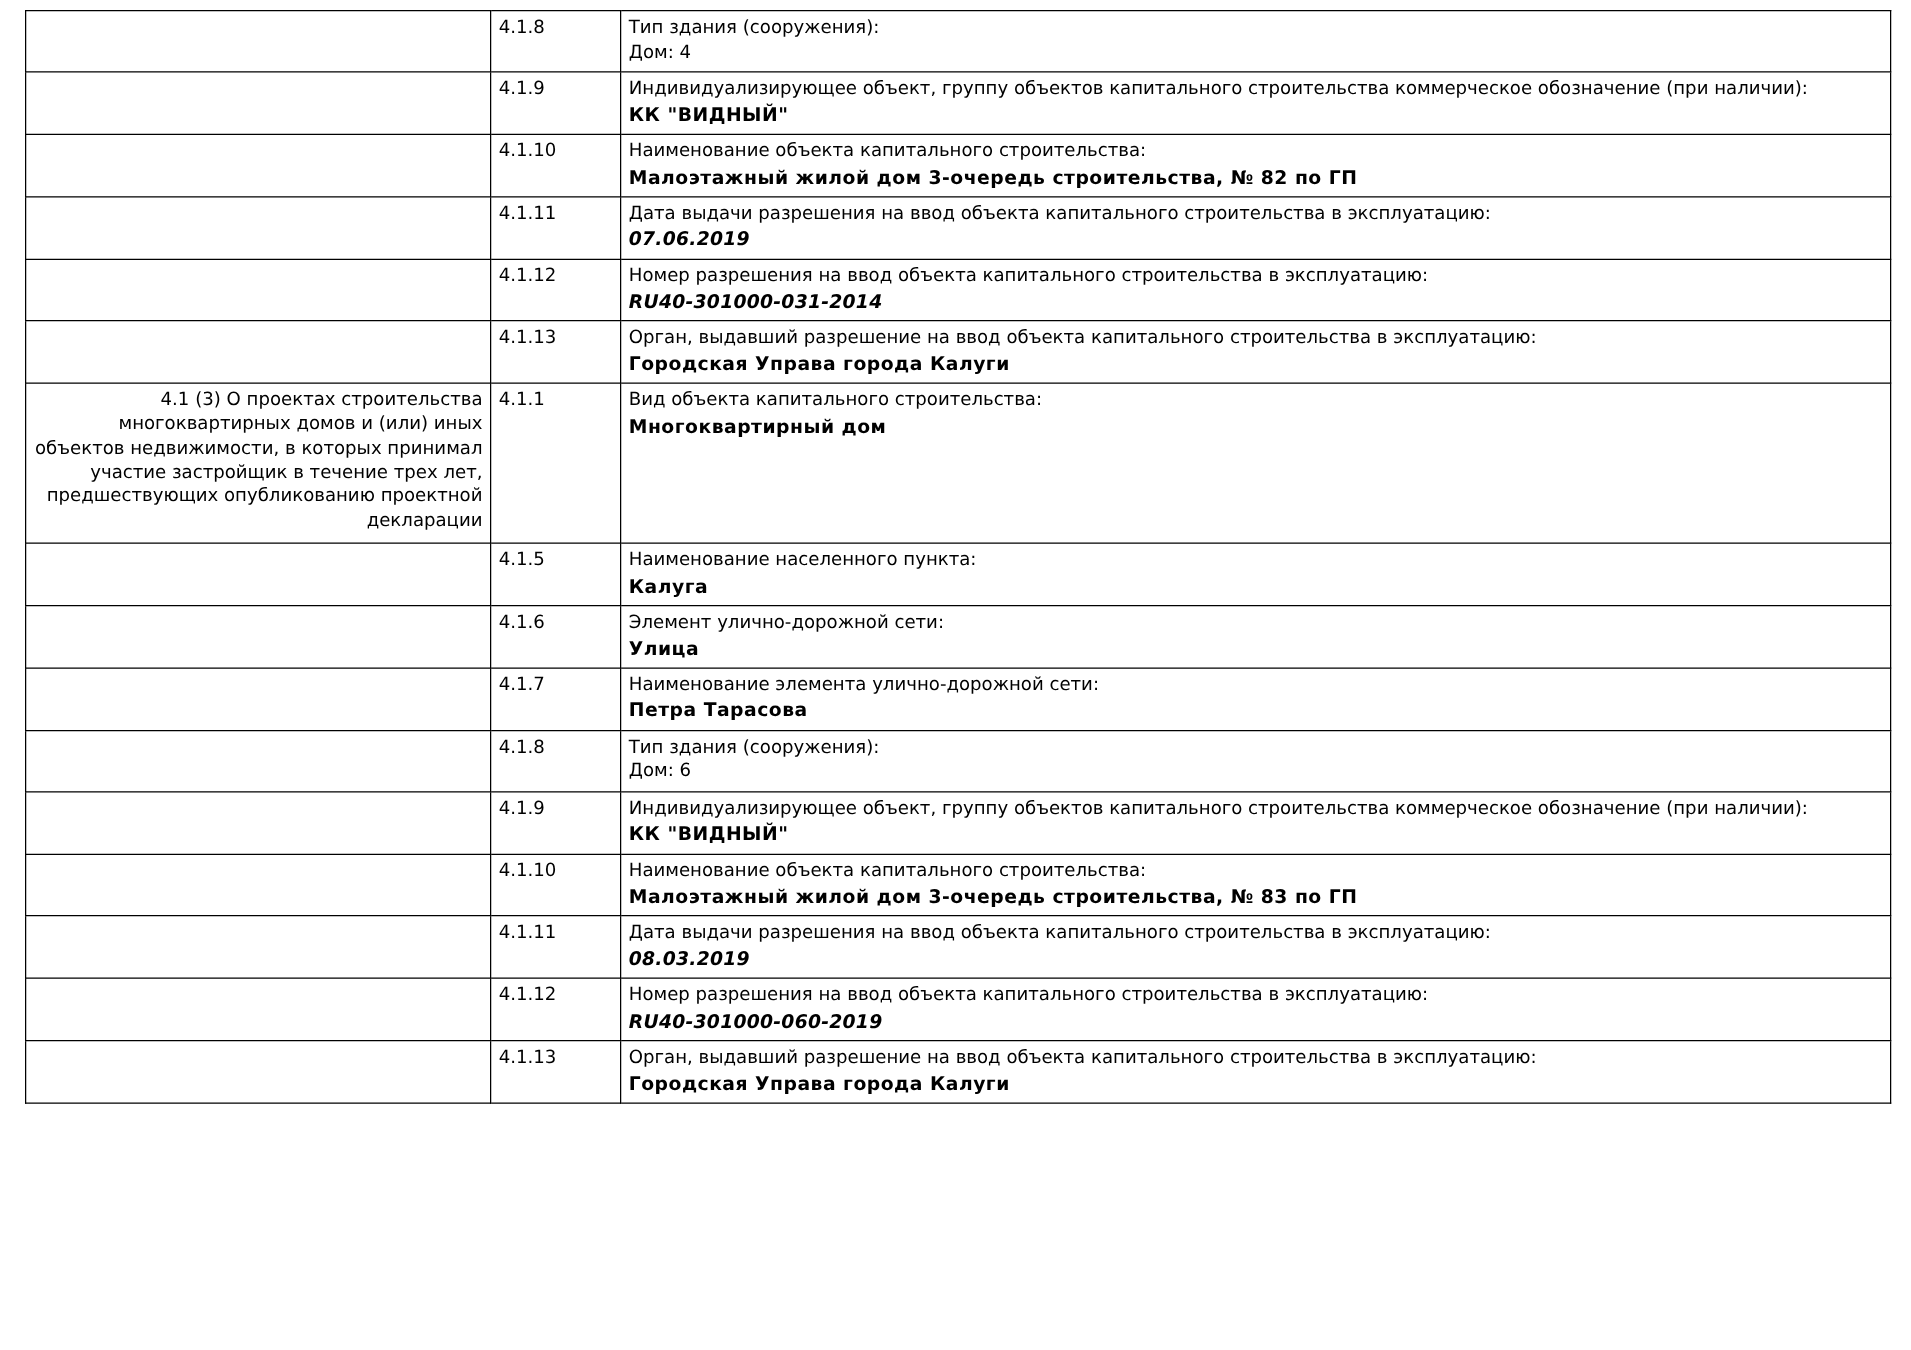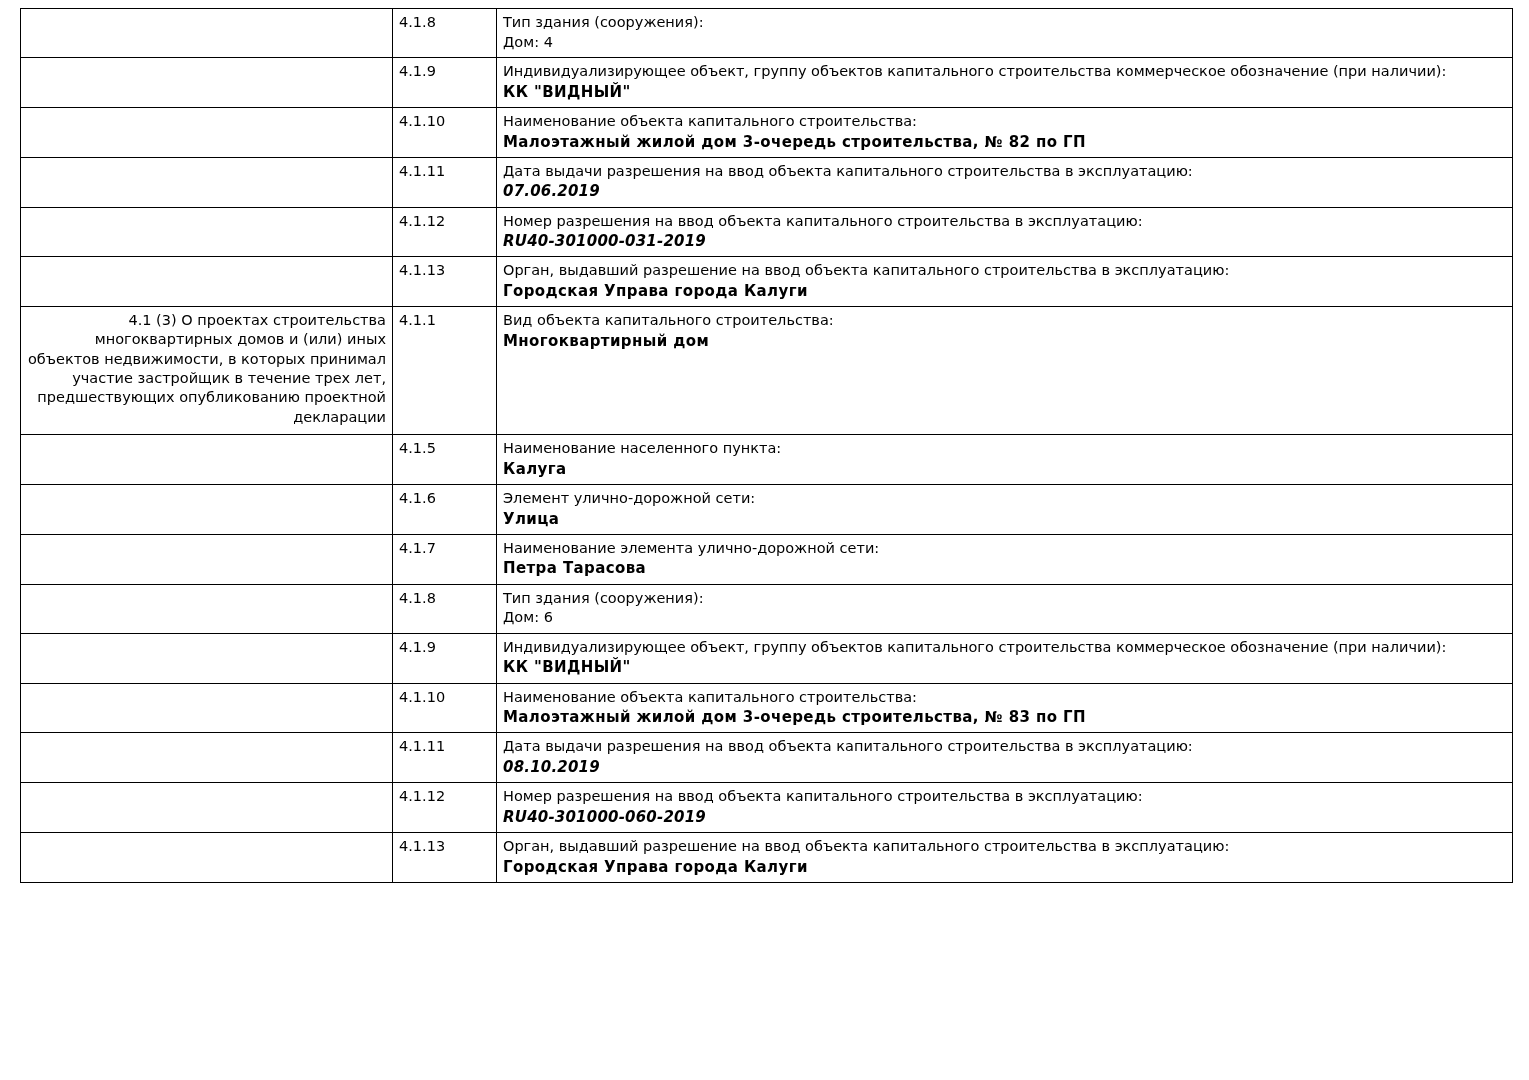--- a/index.html
+++ b/index.html
@@ -108,21 +108,21 @@
           <div class="label">Дата выдачи разрешения на ввод объекта капитального строительства в эксплуатацию:</div>
           <div class="value nosp">07.06.2019</div>
         </td>
       </tr>
 
       <tr>
         <td class="empty"></td>
         <td class="mid code">4.1.12</td>
         <td>
           <div class="label">Номер разрешения на ввод объекта капитального строительства в эксплуатацию:</div>
-          <div class="value nosp">RU40-301000-031-2019</div>
+          <div class="value nosp">RU40-301000-031-2014</div>
         </td>
       </tr>
 
       <tr>
         <td class="empty"></td>
         <td class="mid code">4.1.13</td>
         <td>
           <div class="label">Орган, выдавший разрешение на ввод объекта капитального строительства в эксплуатацию:</div>
           <div class="value">Городская Управа города Калуги</div>
         </td>
@@ -194,21 +194,21 @@
           <div class="label">Наименование объекта капитального строительства:</div>
           <div class="value">Малоэтажный жилой дом 3-очередь строительства, № 83 по ГП</div>
         </td>
       </tr>
 
       <tr>
         <td class="empty"></td>
         <td class="mid code">4.1.11</td>
         <td>
           <div class="label">Дата выдачи разрешения на ввод объекта капитального строительства в эксплуатацию:</div>
-          <div class="value nosp">08.10.2019</div>
+          <div class="value nosp">08.03.2019</div>
         </td>
       </tr>
 
       <tr>
         <td class="empty"></td>
         <td class="mid code">4.1.12</td>
         <td>
           <div class="label">Номер разрешения на ввод объекта капитального строительства в эксплуатацию:</div>
           <div class="value nosp">RU40-301000-060-2019</div>
         </td>

